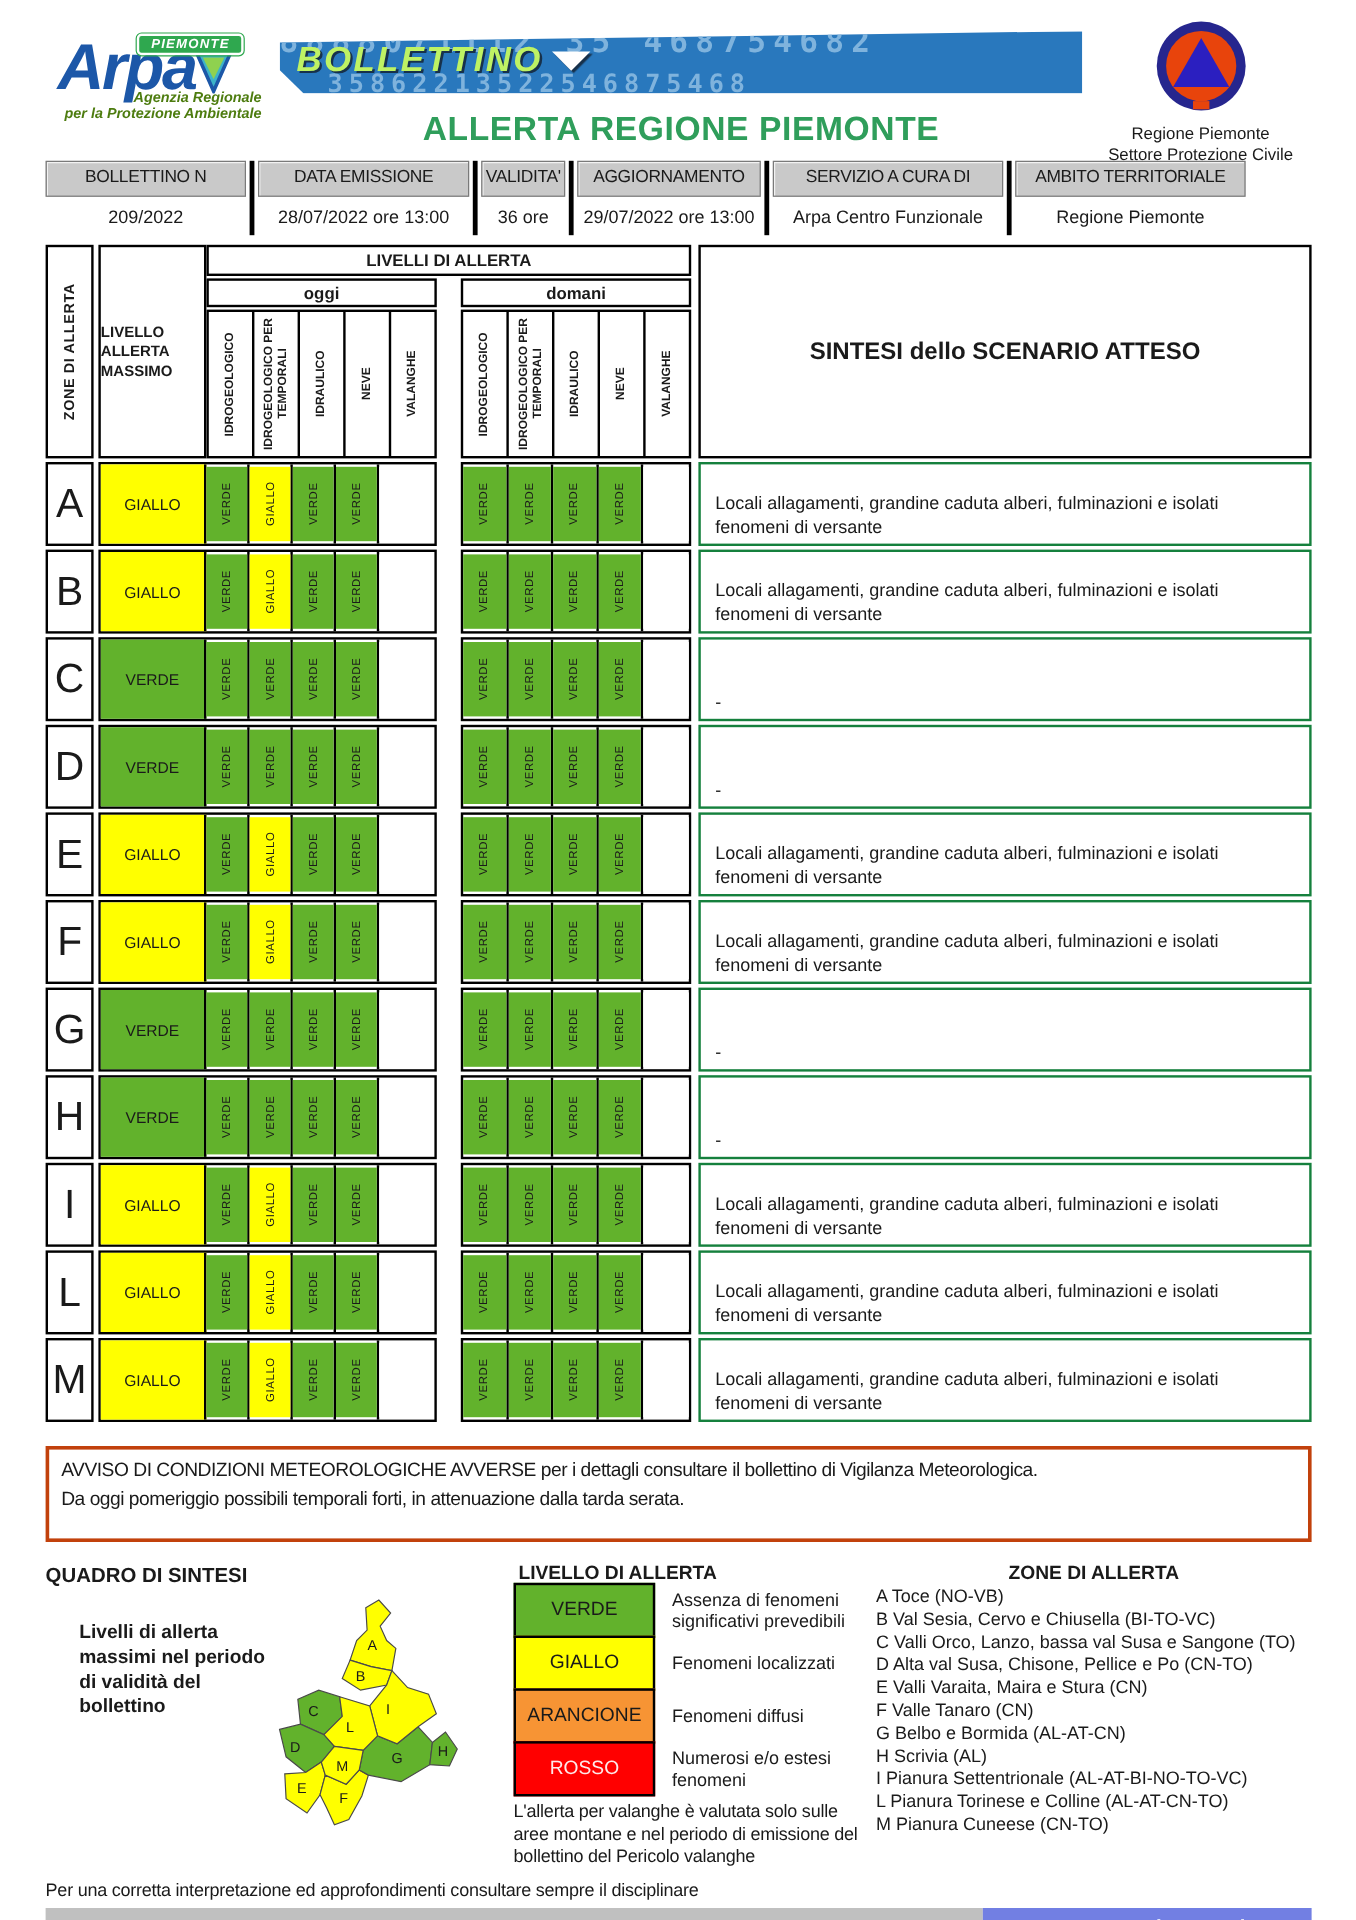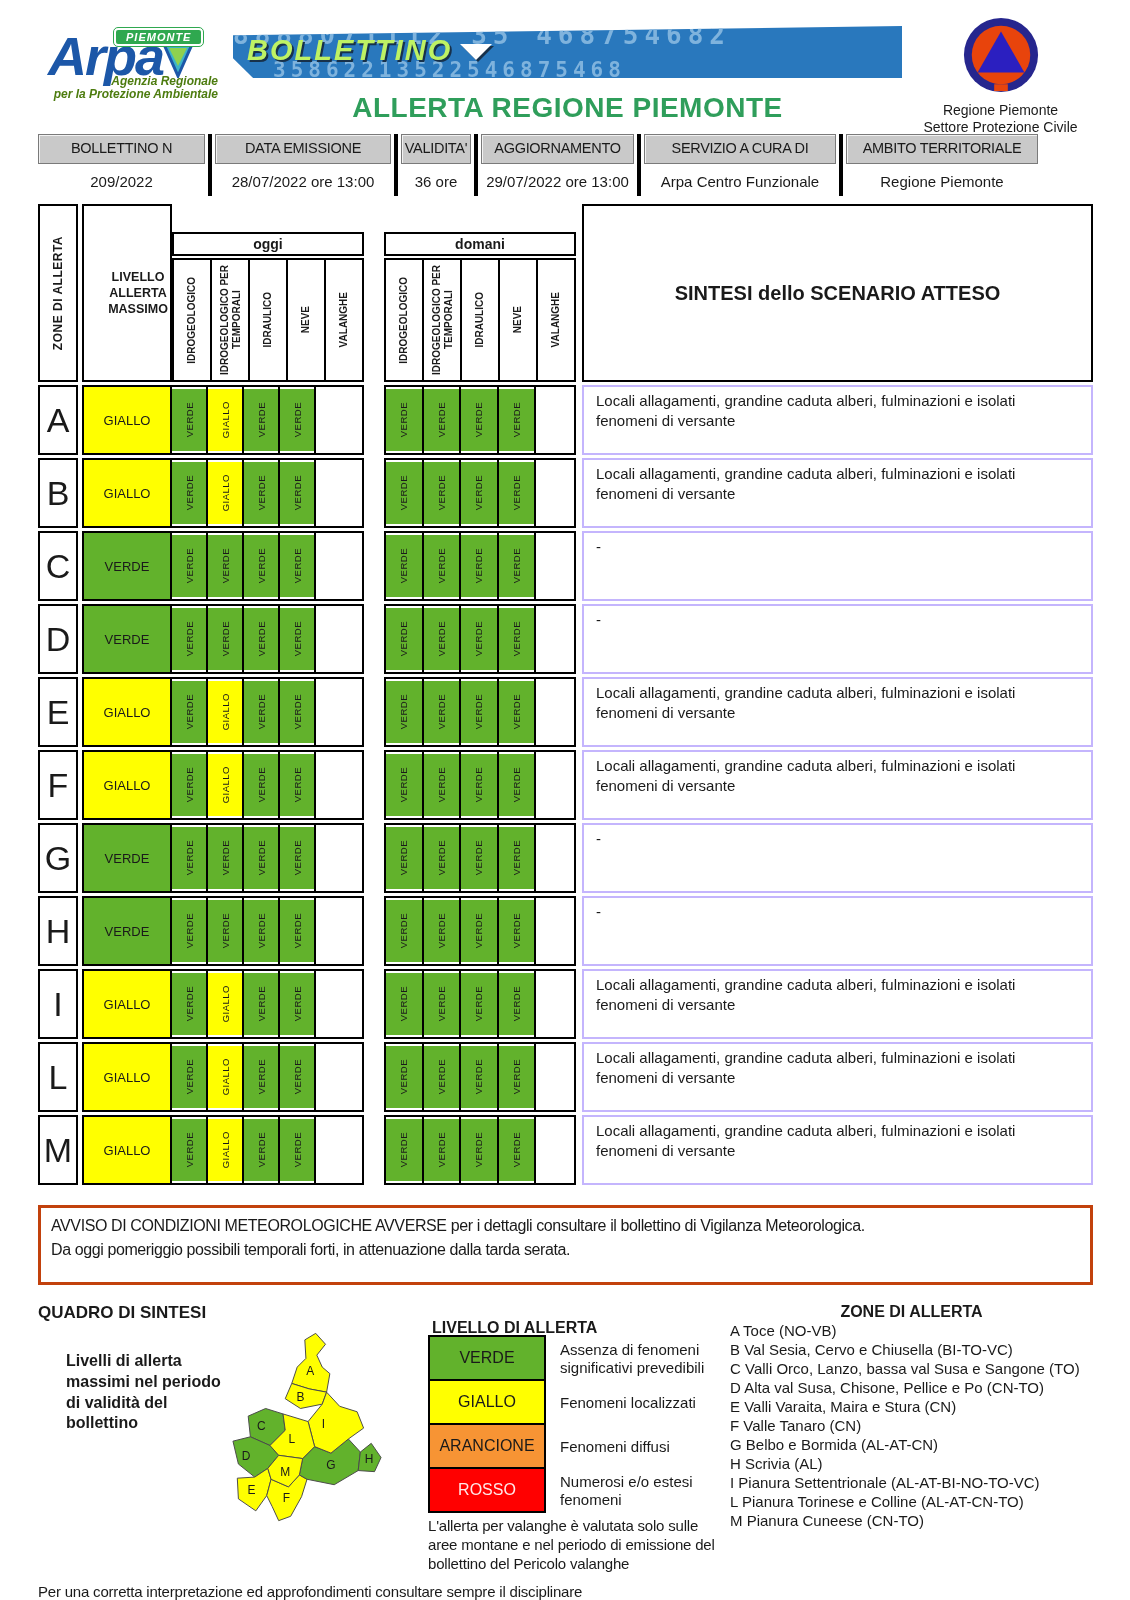--- a/index.html
+++ b/index.html
@@ -52,21 +52,21 @@
   .info-value { text-align:center; font-size:15px; padding:9px 2px 6px; }
 
   
   .vtext { writing-mode:vertical-rl; transform:rotate(180deg); }
   .atable { margin-top:8px; }
   .thead { position:relative; height:178px; }
   .hbox { position:absolute; border:2px solid #000; background:#fff; }
   .zone-hdr { left:0; top:0; bottom:0; width:40px; display:flex; align-items:center; justify-content:center; }
   .zone-hdr span { font-size:12px; font-weight:bold; letter-spacing:0.5px; }
   .max-hdr { left:44px; top:0; bottom:0; width:90px; display:flex; align-items:center; justify-content:center;
-    text-align:center; font-size:12.5px; font-weight:bold; line-height:1.3;padding-left:22px; }
+    text-align:left; font-size:12.5px; font-weight:bold; line-height:1.3; }
   .lvl-band { left:134px; top:0; width:404px; height:26px; display:flex; align-items:center; justify-content:center;
     font-size:14px; font-weight:bold; }
   .day-band { top:28px; height:24px; display:flex; align-items:center; justify-content:center; font-size:14px; font-weight:bold; }
   .day-oggi { left:134px; width:192px; }
   .day-domani { left:346px; width:192px; }
   .hz-hdr-box { top:54px; bottom:0; display:flex; padding:0; }
   .hz-hdr-oggi { left:134px; width:192px; }
   .hz-hdr-domani { left:346px; width:192px; }
   .hz-hdr-cell { flex:1; border-right:2px solid #000; display:flex; align-items:center; justify-content:center; overflow:hidden; }
   .hz-hdr-cell:last-child { border-right:none; }
@@ -80,36 +80,36 @@
   .main-box { width:282px; border:2px solid #000; display:flex; margin-left:4px; }
   .max-cell { width:88px; border-right:2px solid #000; display:flex; align-items:center; justify-content:center; font-size:13px; }
   .hz-cell { width:36px; border-right:2px solid #000; padding:2px 0; }
   .hz-cell:last-child { border-right:none; }
   .hz-fill { width:100%; height:100%; display:flex; align-items:center; justify-content:center; }
   .hz-fill span { font-size:9.5px; letter-spacing:0.5px; }
   .sp1 { width:20px; }
   .sp2 { width:6px; }
   .domani-box { width:192px; border:2px solid #000; display:flex; }
   .domani-box .hz-cell { width:37.6px; }
-  .sintesi-box { flex:1; border:2px solid #c4b5fd; display:flex; align-items:flex-start; padding:4px 12px; }
+  .sintesi-box { flex:1; border:2px solid #15803d; display:flex; align-items:flex-end; padding:4px 12px; }
   .sintesi-box span { font-size:15px; line-height:1.3; }
 
   
   .avviso { border:3px solid #c2410c; margin-top:20px; height:80px; padding:6px 10px; }
   .avviso div { font-size:16px; letter-spacing:-0.4px; line-height:1.5; }
 
   
   .bottom { display:flex; margin-top:12px; }
   .col-quadro { width:390px; position:relative; }
   .quadro-title { font-weight:bold; font-size:17px; margin-top:6px; }
   .quadro-flex { display:flex; margin-top:28px; }
   .quadro-caption { width:185px; padding-left:28px; font-weight:bold; font-size:16px; line-height:1.3; }
   .map-wrap { width:170px; margin-top:-22px; }
   .col-legend { width:288px; }
-  .legend-title { font-weight:bold; font-size:16px; margin-top:22px; padding-left:4px; }
+  .legend-title { font-weight:bold; font-size:16px; margin-top:6px; padding-left:4px; }
   .legend-item { display:flex; align-items:center; }
   .legend-swatch { width:118px; height:46px; border:2px solid #000; margin-top:-2px;
     display:flex; align-items:center; justify-content:center; font-size:16px; }
   .legend-swatch.white-text { color:#ffe9e9; }
   .legend-desc { flex:1; padding-left:14px; font-size:15px; line-height:1.2; }
   .legend-note { font-size:15px; line-height:1.25; margin-top:4px; letter-spacing:-0.2px; }
   .col-zones { flex:1; padding-left:14px; }
   .zones-title { font-weight:bold; font-size:16px; text-align:center; margin-top:6px; }
   .zone-line { font-size:15px; line-height:1.27; }
 
@@ -190,20 +190,21 @@
         <div class="info-value">Regione Piemonte</div>
       </div>
     </div>
 
   <div class="atable">
     <div class="thead">
       <div class="hbox zone-hdr">
           <span class="vtext">ZONE DI ALLERTA</span>
         </div>
       <div class="hbox max-hdr">LIVELLO ALLERTA MASSIMO</div>
+      <div class="hbox lvl-band">LIVELLI DI ALLERTA</div>
       <div class="hbox day-band day-oggi">oggi</div>
       <div class="hbox day-band day-domani">domani</div>
       <div class="hbox hz-hdr-box hz-hdr-oggi" id="hz-hdr-oggi">
           <div class="hz-hdr-cell">
             <span class="vtext">IDROGEOLOGICO</span>
           </div>
           <div class="hz-hdr-cell">
             <span class="vtext">IDROGEOLOGICO PER TEMPORALI</span>
           </div>
           <div class="hz-hdr-cell">

